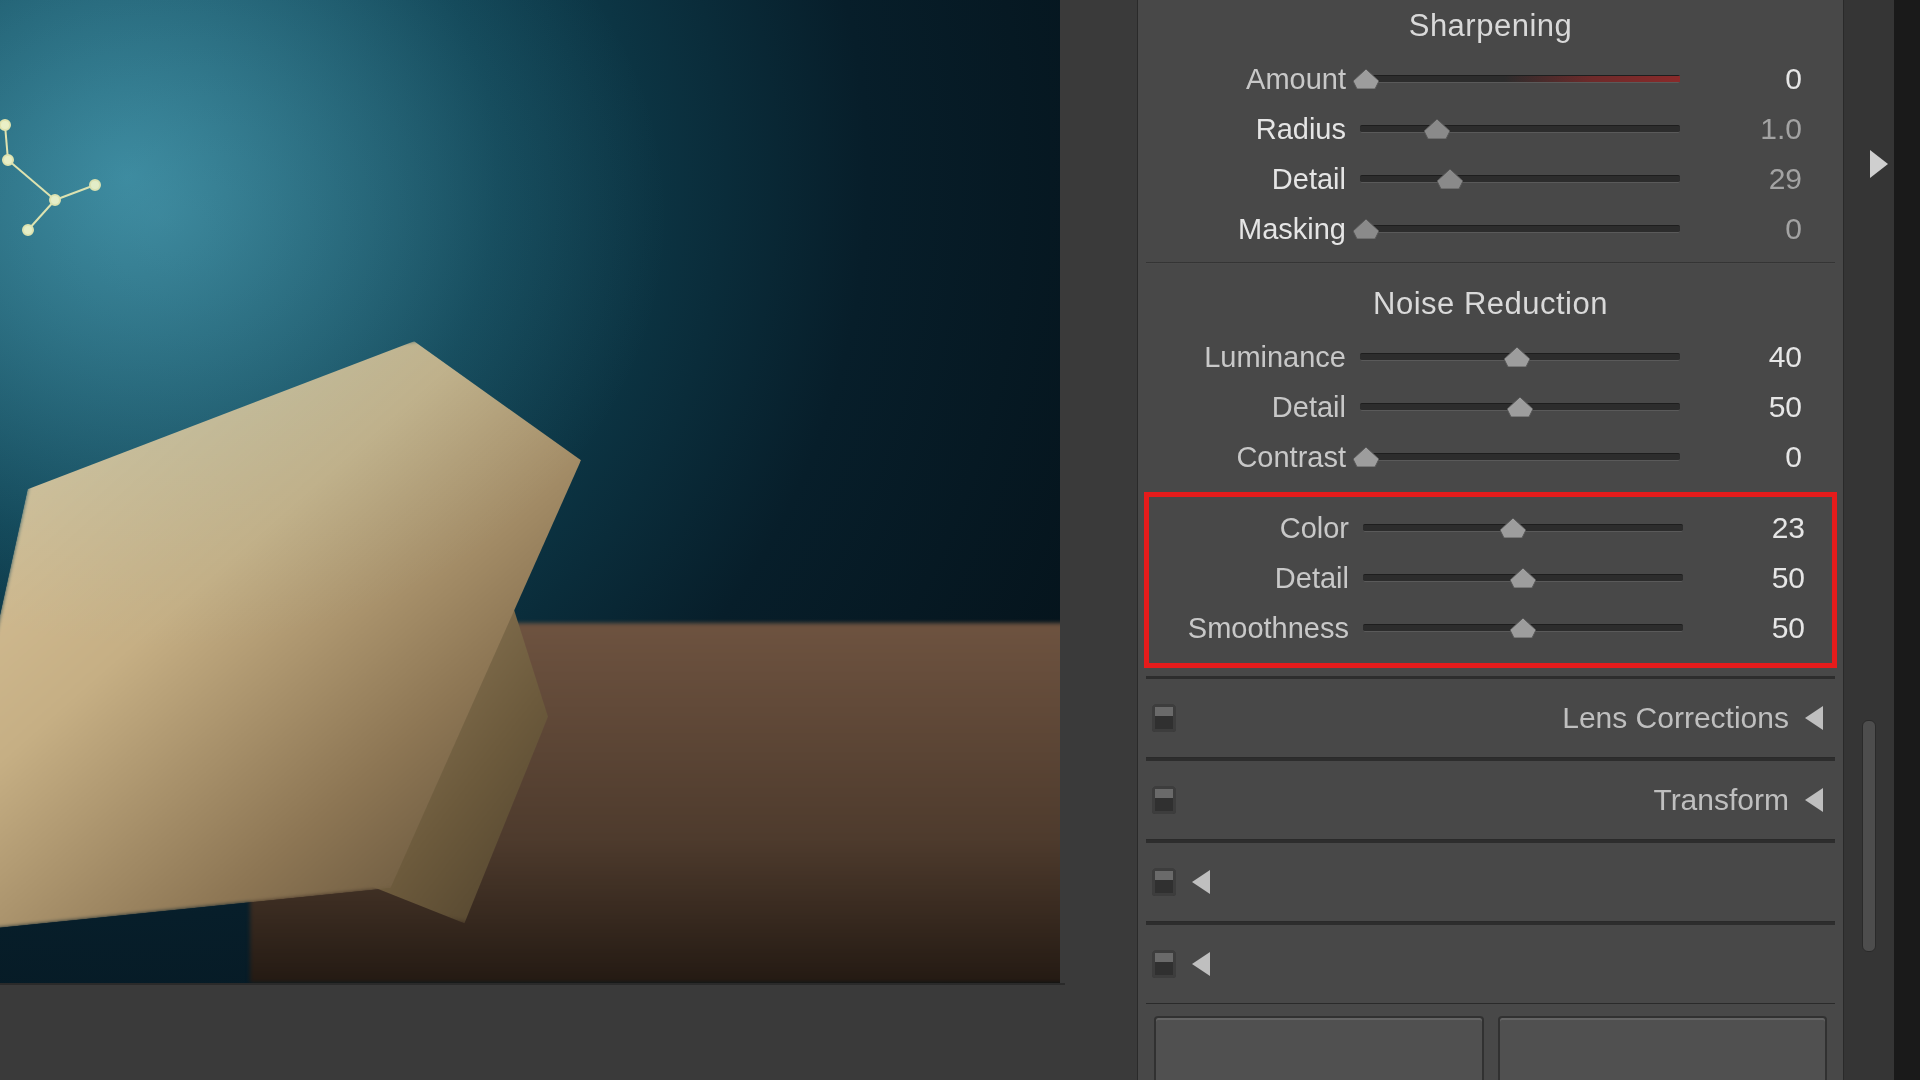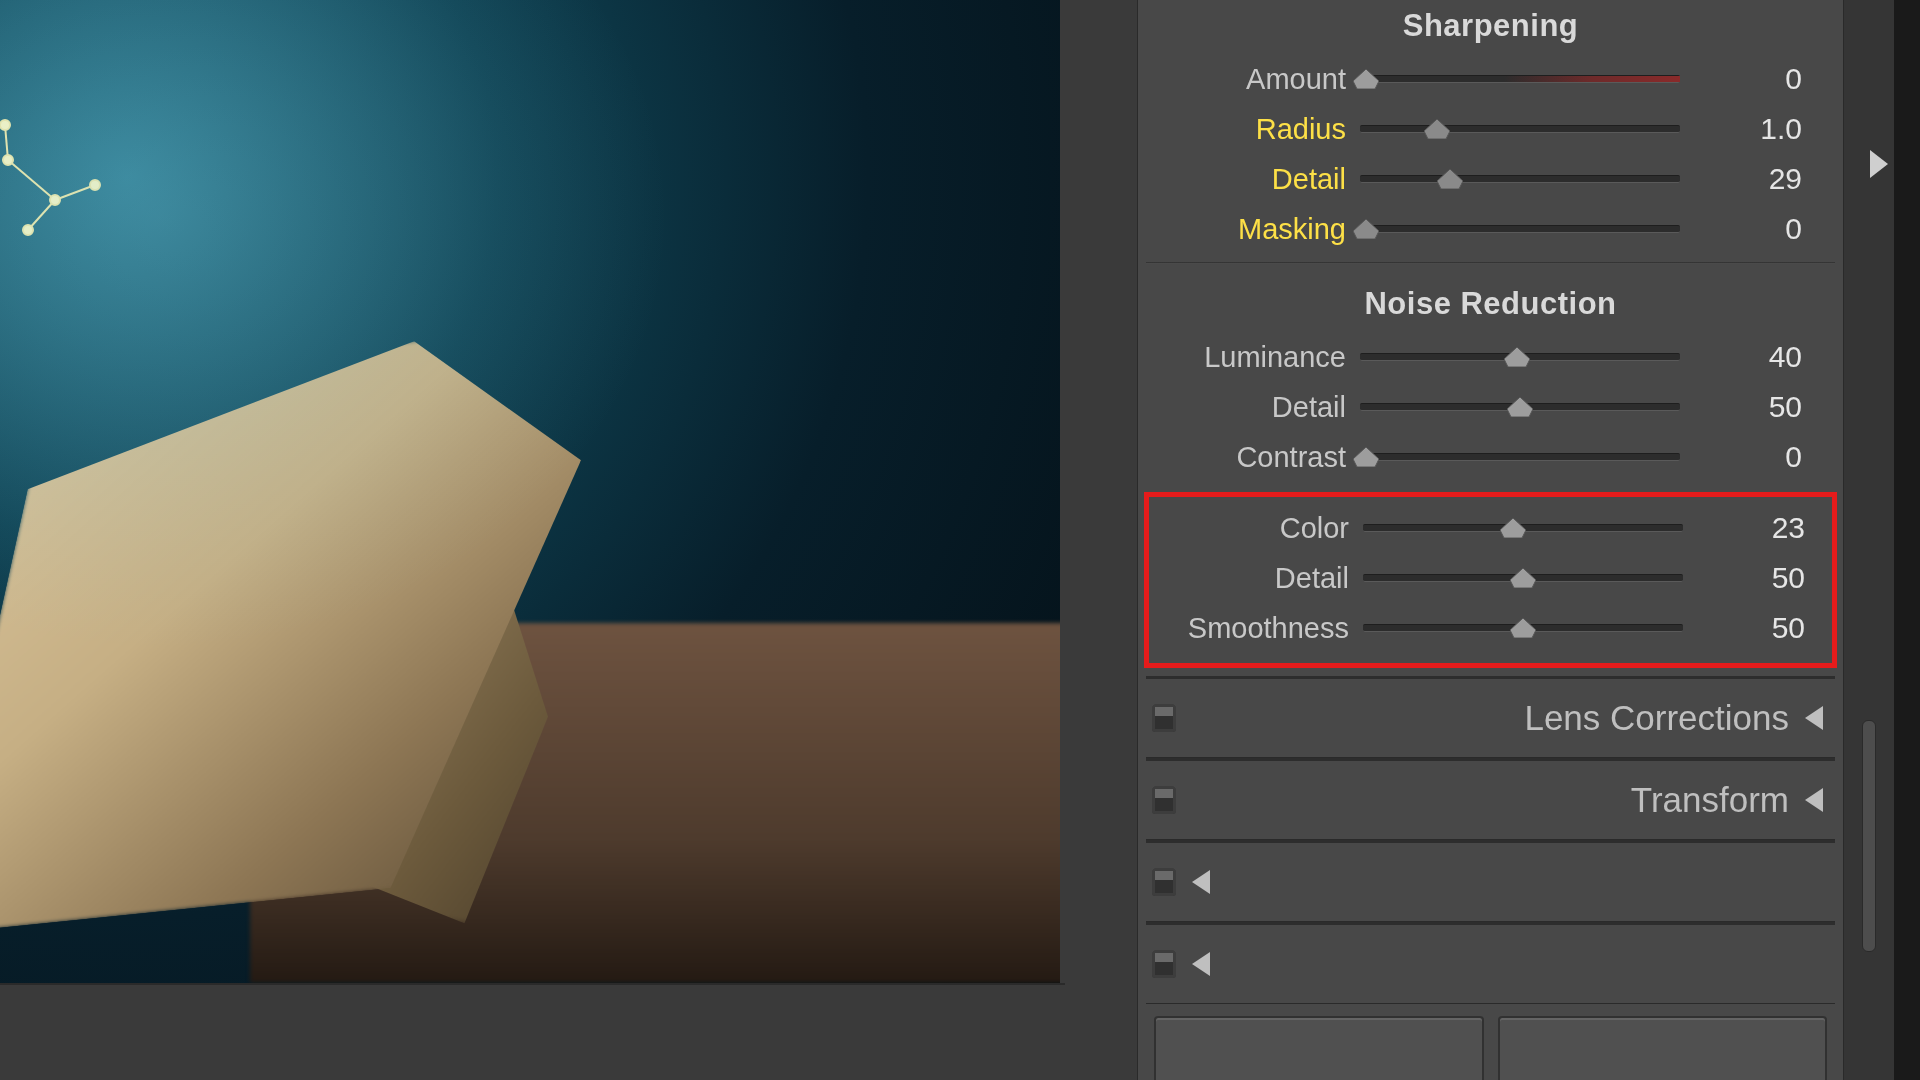--- a/index.html
+++ b/index.html
@@ -26,42 +26,42 @@
   background:linear-gradient(#6e5340 0%,#4e3b2d 60%,#241a13 100%);filter:blur(2px);}
 .stars{position:absolute;left:0;top:90px;width:160px;height:160px}
 .stars svg{width:100%;height:100%}
 .toolbar-bottom{height:97px;background:#3a3a3a;border-top:2px solid #2a2a2a}
 
 
 .gap{flex:0 0 72px;background:#3a3a3a}
 .panel-col{flex:0 0 705px;background:#484848;display:flex;flex-direction:column;position:relative;border-left:1px solid #2a2a2a;border-right:1px solid #2a2a2a}
 .panel-scroll{flex:1;overflow:hidden;padding:6px 8px 0 8px}
 
-.section-title{color:#d9d9d9;font-size:31px;font-weight:700;text-align:center;margin:2px 0 10px 0;letter-spacing:.5px}
+.section-title{color:#d9d9d9;font-size:31px;font-weight:400;text-align:center;margin:2px 0 10px 0;letter-spacing:.5px}
 .section-title.secondary{margin-top:22px;}
 
 .slider-row{display:flex;align-items:center;height:50px;gap:14px;padding:0 4px}
 .slider-label{flex:0 0 196px;text-align:right;color:#c8c8c8;font-size:29px;font-weight:400}
-.slider-row.dim .slider-label{color:#fde047}
-.slider-row.dim .slider-value{color:#e5e5e5}
+.slider-row.dim .slider-label{color:#e5e5e5}
+.slider-row.dim .slider-value{color:#a3a3a3}
 .slider-track{flex:0 0 320px;position:relative;height:22px;display:flex;align-items:center}
 .track-bar{position:absolute;left:0;right:0;top:50%;transform:translateY(-50%);height:6px;background:#2c2c2c;border-top:1px solid #1e1e1e;border-bottom:1px solid #5a5a5a;border-radius:2px}
 .track-bar .tinted{position:absolute;right:0;top:0;bottom:0;width:55%;background:linear-gradient(to right,#2c2c2c,#6e2a2a,#8a2a2a)}
 .thumb{position:absolute;top:50%;transform:translate(-50%,-50%);width:26px;height:20px}
 .thumb svg{width:26px;height:20px;display:block}
 .slider-value{flex:0 0 108px;text-align:right;color:#e6e6e6;font-size:30px;padding-right:6px}
 
 .divider{height:2px;background:linear-gradient(#2a2a2a,#555);margin:8px 0}
 .divider.thin{height:1px;background:#2a2a2a;margin:0}
 
 .highlight-box{border:5px solid #e51b1b;padding:6px 0 10px 0;margin:10px -2px 8px -2px}
 
 .collapse-row{display:flex;align-items:center;height:78px;gap:10px;padding:0 6px;border-top:3px solid #2d2d2d}
 .collapse-switch{width:24px;height:28px;background:#6a6a6a;border-radius:3px;box-shadow:inset 0 0 0 3px #3d3d3d,inset 0 -16px 0 #303030}
-.collapse-title{flex:1;text-align:right;color:#bfbfbf;font-size:35px;font-weight:400}
+.collapse-title{flex:1;text-align:right;color:#bfbfbf;font-size:30px;font-weight:400}
 .collapse-arrow{flex:0 0 30px;display:flex;align-items:center;justify-content:center;color:#bfbfbf}
 .collapse-arrow svg{width:18px;height:24px}
 
 .bottom-buttons{display:flex;gap:14px;padding:12px 8px 0 8px;height:70px}
 .bottom-btn{flex:1;background:#505050;border:2px solid #313131;border-radius:4px;box-shadow:inset 0 2px 0 #646464}
 
 
 .gutter{flex:0 0 50px;background:#353535;position:relative}
 .gutter .scrollbar{position:absolute;right:18px;top:720px;width:12px;height:230px;background:#4d4d4d;border-radius:6px;border:1px solid #2a2a2a}
 .gutter .expand{position:absolute;right:6px;top:150px;width:0;height:0;border-top:14px solid transparent;border-bottom:14px solid transparent;border-left:18px solid #cfcfcf}

